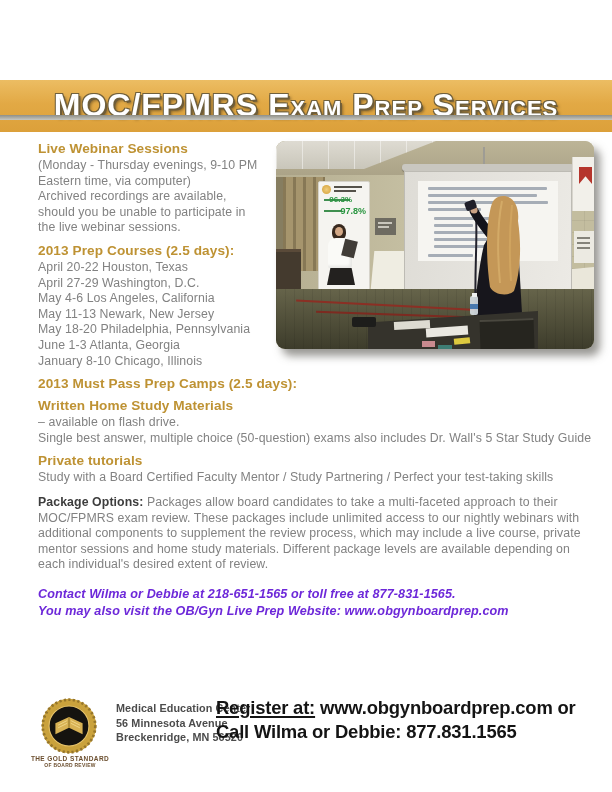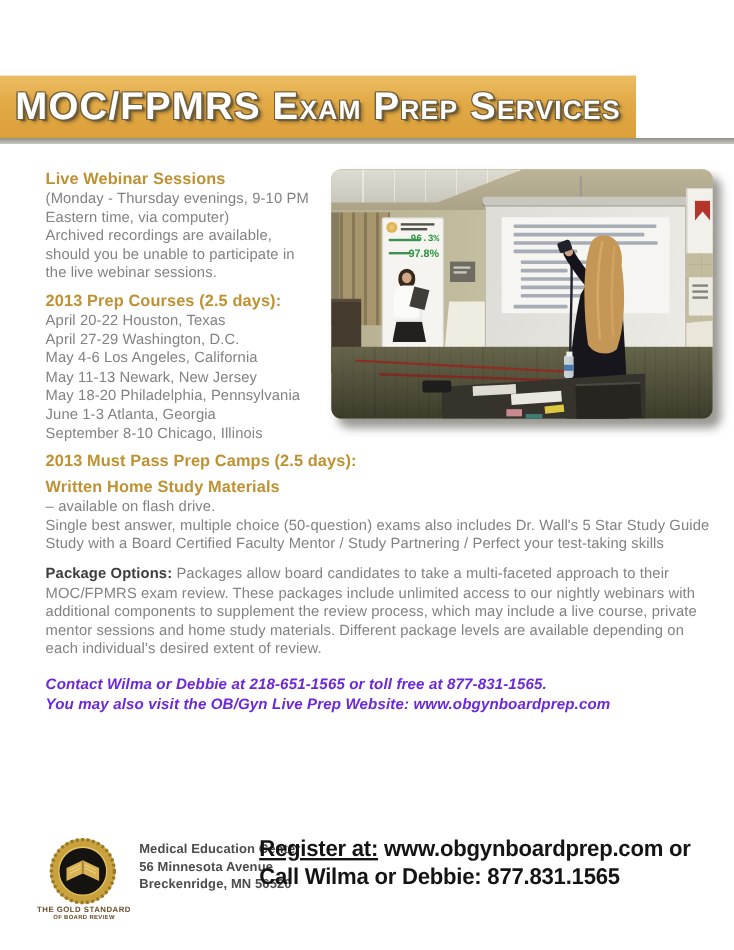--- a/index.html
+++ b/index.html
@@ -5,21 +5,21 @@
   * { box-sizing: border-box; }
   html,body { margin:0; padding:0; }
   body {
     width:612px; height:792px; position:relative; overflow:hidden;
     background:#ffffff;
     font-family:"Liberation Sans", sans-serif;
   }
 
   
   .banner {
-    position:absolute; left:0; top:63px; width:530px; height:52px;
+    position:absolute; left:0; top:80px; width:612px; height:52px;
     background:linear-gradient(#ecbd63 0%, #e2a945 45%, #dca03a 100%);
   }
   .banner-shadow {
     position:absolute; left:0; top:115px; width:612px; height:5px;
     background:linear-gradient(#8f8f87, #c7c7c0);
   }
   .banner h1 {
     margin:0; height:52px; line-height:51px; text-align:center;
     font-size:32px; font-weight:bold; color:#ffffff; letter-spacing:1px;
     white-space:nowrap;
@@ -82,21 +82,21 @@
 
   .stand { left:42px; top:40px; width:52px; height:124px;
     background:#f5f4f0; border:1px solid #d6d3ca; border-radius:2px; }
   .stand * { position:absolute; }
   .bs-logo { left:3px; top:3px; width:9px; height:9px; border-radius:50%;
     background:radial-gradient(#f0cd7c,#d29e35); }
   .bs-t1 { left:15px; top:4px; width:28px; height:2px; background:#55524a; }
   .bs-t2 { left:15px; top:8px; width:22px; height:2px; background:#55524a; }
   .bs-g1 { left:5px; top:17px; width:26px; height:2px; background:#3f8f4f; }
   .bs-g2 { left:5px; top:28px; width:18px; height:2px; background:#3f8f4f; }
-  .bs-stat1 { right:3px; top:13px; font-size:8px; font-weight:bold; color:#28953f;font-family:Liberation Mono, monospace; }
+  .bs-stat1 { right:17px; top:13px; font-size:8px; font-weight:bold; color:#28953f; }
   .bs-stat2 { right:3px; top:24px; font-size:9px; font-weight:bold; color:#28953f; }
   .bs-hair { left:13px; top:42px; width:14px; height:16px; border-radius:50% 50% 40% 40%; background:#38291e; }
   .bs-face { left:16px; top:45px; width:8px; height:9px; border-radius:50%; background:#d3a886; }
   .bs-torso { left:9px; top:56px; width:24px; height:30px; border-radius:8px 8px 2px 2px; background:#fafaf7; box-shadow:inset -2px -2px 3px rgba(0,0,0,.08); }
   .bs-binder { left:24px; top:58px; width:13px; height:17px; background:#403c37; transform:rotate(14deg); }
   .bs-skirt { left:8px; top:86px; width:28px; height:17px; background:#23211f; clip-path:polygon(12% 0,88% 0,100% 100%,0 100%); }
   .bs-strip { left:2px; top:108px; width:46px; height:8px; background:#2e8a41; }
   .bs-strip i { position:absolute; left:4px; top:3px; width:38px; height:1.5px; background:rgba(255,255,255,.75); }
 
   .plaque { left:99px; top:77px; width:21px; height:17px; background:#6e6b61; }
@@ -266,31 +266,32 @@
   <p class="body">Archived recordings are available, should you be unable to participate in the live webinar sessions.</p>
 
   <h2 class="gold">2013 Prep Courses (2.5 days):</h2>
   <div>
       <div class="line">April 20-22 Houston, Texas</div>
       <div class="line">April 27-29 Washington, D.C.</div>
       <div class="line">May 4-6 Los Angeles, California</div>
       <div class="line">May 11-13 Newark, New Jersey</div>
       <div class="line">May 18-20 Philadelphia, Pennsylvania</div>
       <div class="line">June 1-3 Atlanta, Georgia</div>
-      <div class="line">September 8-10 Chicago, Illinois</div>
+      <div class="line">January 8-10 Chicago, Illinois</div>
     </div>
 
   <h2 class="gold camps-clear">2013 Must Pass Prep Camps (2.5 days):</h2>
 
   <h2 class="gold">Written Home Study Materials</h2>
   <div>
       <div class="line">– available on flash drive.</div>
       <div class="line">Single best answer, multiple choice (50-question) exams also includes Dr. Wall's 5 Star Study Guide</div>
     </div>
 
+  <h2 class="gold">Private tutorials</h2>
   <p class="body">Study with a Board Certified Faculty Mentor / Study Partnering / Perfect your test-taking skills</p>
 
   <p class="body pkg"><span class="pkg-label">Package Options:</span><span> Packages allow board candidates to take a multi-faceted approach to their MOC/FPMRS exam review. These packages include unlimited access to our nightly webinars with additional components to supplement the review process, which may include a live course, private mentor sessions and home study materials. Different package levels are available depending on each individual's desired extent of review.</span></p>
 
   <div class="contact">
     <div>Contact Wilma or Debbie at 218-651-1565 or toll free at 877-831-1565.</div>
     <div>You may also visit the OB/Gyn Live Prep Website: www.obgynboardprep.com</div>
   </div>
 </div>
 

